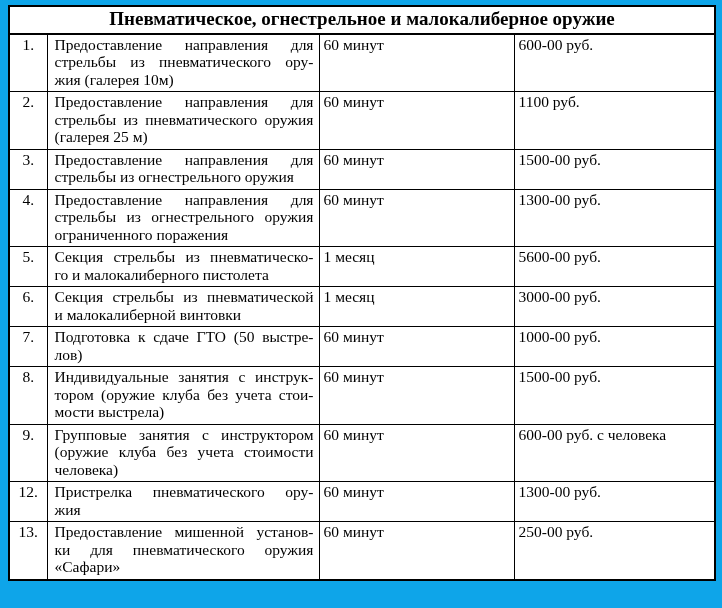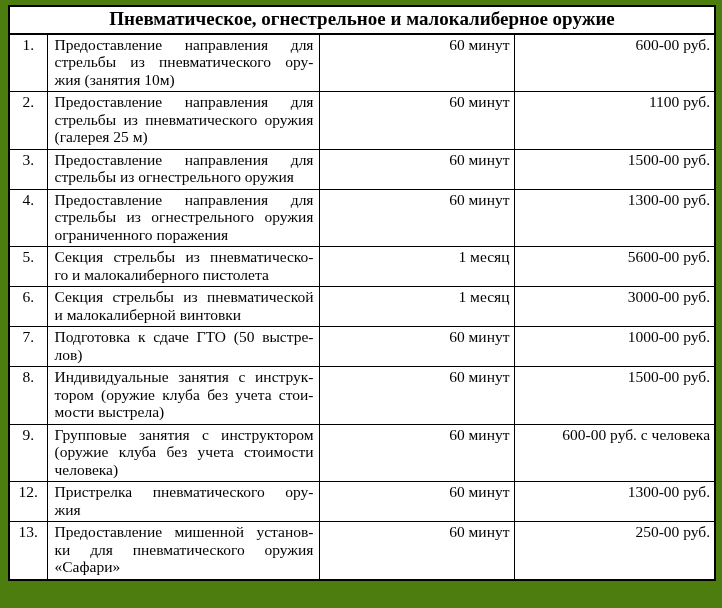--- a/index.html
+++ b/index.html
@@ -7,21 +7,21 @@
     padding: 0;
     background: #fafafa;
     font-family: "Liberation Serif", "DejaVu Serif", serif;
     color: #000;
   }
   .page {
     width: 722px;
     height: 608px;
     box-sizing: border-box;
     padding: 5px 8px 7px 8px;
-    background: #4d7c0f;
+    background: #0ea5e9;
   }
   table.price-table {
     border-collapse: collapse;
     table-layout: fixed;
     width: 706px;
     background: #ffffff;
     border: 2px solid #000;
   }
   col.c-num   { width: 38px; }
   col.c-desc  { width: 272px; }
@@ -52,21 +52,21 @@
   td.desc {
     text-align: left;
     padding-left: 7px;
     padding-right: 5px;
   }
   td.desc .jl {
     text-align: justify;
     text-align-last: justify;
   }
   td.dur, td.price {
-    text-align: right;
+    text-align: left;
   }
 </style>
 </head>
 <body>
 
 <div class="page">
   <table class="price-table">
     <colgroup>
       <col class="c-num">
         <col class="c-desc">
@@ -77,21 +77,21 @@
       <tr>
         <th class="title-cell" colspan="4">Пневматическое, огнестрельное и малокалиберное оружие</th>
       </tr>
     </thead>
     <tbody>
       <tr>
         <td class="num">1.</td>
         <td class="desc">
             <div class="jl">Предоставление направления для</div>
             <div class="jl">стрельбы из пневматического ору-</div>
-            <div>жия (занятия 10м)</div>
+            <div>жия (галерея 10м)</div>
           </td>
         <td class="dur">60 минут</td>
         <td class="price">600-00 руб.</td>
       </tr>
       <tr>
         <td class="num">2.</td>
         <td class="desc">
             <div class="jl">Предоставление направления для</div>
             <div class="jl">стрельбы из пневматического оружия</div>
             <div>(галерея 25 м)</div>

